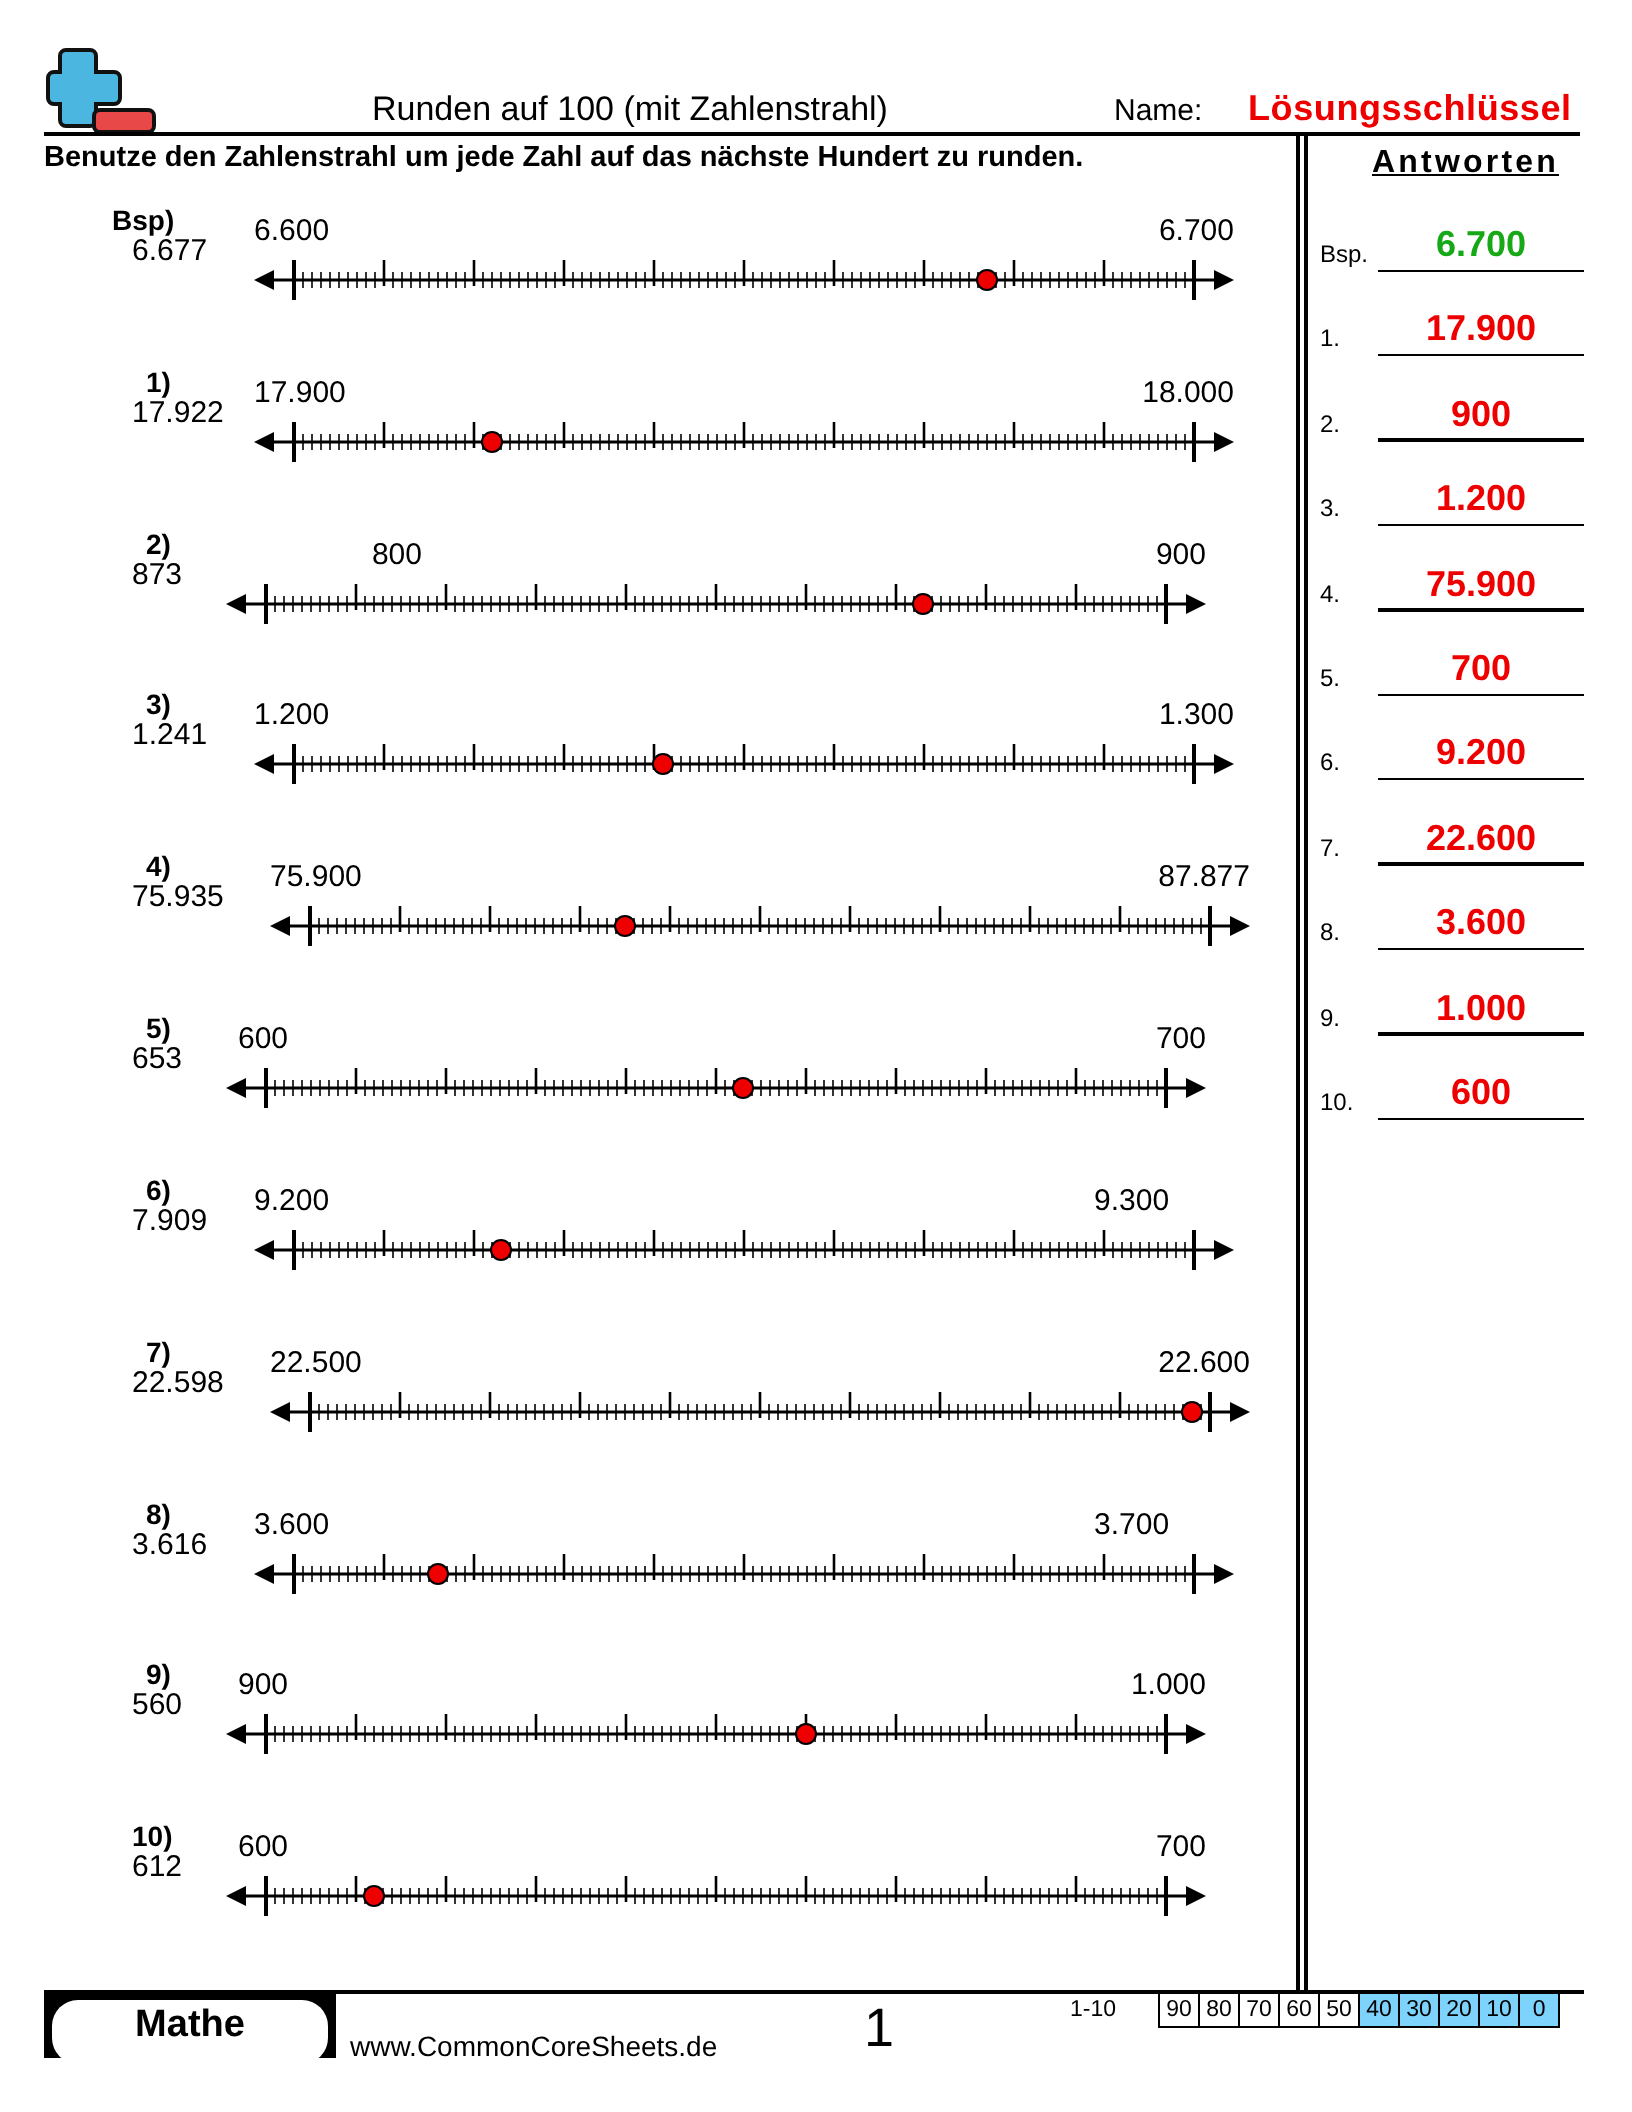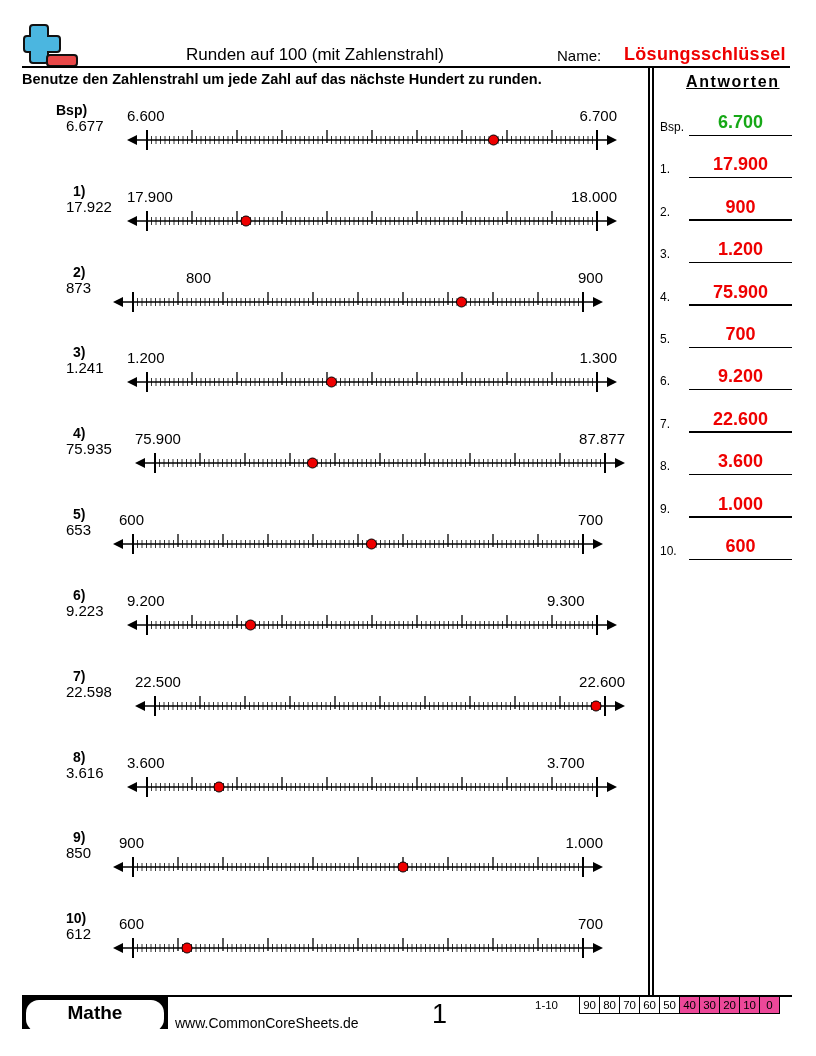--- a/index.html
+++ b/index.html
@@ -21,21 +21,21 @@
   .ans-val { position: absolute; left: 29px; right: 0; bottom: 3px; text-align: center; font-size: 18px; font-weight: bold; color: #ee0000; }
   .ans-val.green { color: #16a816; }
   .footer-line { left: 22px; top: 995px; width: 770px; height: 1.5px; background: #000; }
   .mathe-box { left: 22px; top: 997px; width: 146px; height: 32px; background: #000; }
   .mathe-pill { position: absolute; left: 4px; top: 3px; width: 138px; height: 32px; background: #fff; border-radius: 13px; text-align: center; font-weight: bold; font-size: 19px; line-height: 26px; }
   .site { left: 175px; top: 1015px; font-size: 14px; }
   .page-num { left: 432px; top: 999px; font-size: 27px; }
   .score-tbl { left: 532px; top: 996px; border-collapse: collapse; font-size: 11.5px; }
   .score-tbl td { border: 1px solid #000; padding: 0 3px; height: 17px; text-align: center; min-width: 20px; }
   .score-tbl td.lbl { border: none; padding-right: 21px; }
-  .score-tbl td.blue { background: #ec4899; margin-left: 44px; }
+  .score-tbl td.blue { background: #7dd3fc; margin-left: 44px; }
   svg { position: absolute; left: 0; top: 0; }
 </style>
 </head>
 <body>
 
 <svg width="816" height="80" style="pointer-events:none">
   <path d="M33 25 h12 a3 3 0 0 1 3 3 v8 h9 a3 3 0 0 1 3 3 v10 a3 3 0 0 1 -3 3 h-9 v8 a3 3 0 0 1 -3 3 h-12 a3 3 0 0 1 -3 -3 v-8 h-3 a3 3 0 0 1 -3 -3 v-10 a3 3 0 0 1 3 -3 h3 v-8 a3 3 0 0 1 3 -3 z" fill="#4bb6e0" stroke="#111" stroke-width="2"></path>
   <rect x="47" y="55" width="30" height="11" rx="3" fill="#e84848" stroke="#111" stroke-width="2"></rect>
 </svg>
 
@@ -66,33 +66,33 @@
     <div class="abs tick-label" style="left: 547px; top: 349px; width: 70px; text-align: right;">1.300</div>
     <div class="abs prob-label" style="left: 41px; top: 425px;">4)</div>
     <div class="abs prob-num" style="left: 66px; top: 440px;">75.935</div>
     <div class="abs tick-label" style="left: 135px; top: 430px; width: 60px; text-align: left;">75.900</div>
     <div class="abs tick-label" style="left: 555px; top: 430px; width: 70px; text-align: right;">87.877</div>
     <div class="abs prob-label" style="left: 41px; top: 506px;">5)</div>
     <div class="abs prob-num" style="left: 66px; top: 521px;">653</div>
     <div class="abs tick-label" style="left: 119px; top: 511px; width: 60px; text-align: left;">600</div>
     <div class="abs tick-label" style="left: 533px; top: 511px; width: 70px; text-align: right;">700</div>
     <div class="abs prob-label" style="left: 41px; top: 587px;">6)</div>
-    <div class="abs prob-num" style="left: 66px; top: 602px;">9.223</div>
+    <div class="abs prob-num" style="left: 66px; top: 602px;">7.909</div>
     <div class="abs tick-label" style="left: 127px; top: 592px; width: 60px; text-align: left;">9.200</div>
     <div class="abs tick-label" style="left: 547px; top: 592px; width: 70px; text-align: left;">9.300</div>
     <div class="abs prob-label" style="left: 41px; top: 668px;">7)</div>
     <div class="abs prob-num" style="left: 66px; top: 683px;">22.598</div>
     <div class="abs tick-label" style="left: 135px; top: 673px; width: 60px; text-align: left;">22.500</div>
     <div class="abs tick-label" style="left: 555px; top: 673px; width: 70px; text-align: right;">22.600</div>
     <div class="abs prob-label" style="left: 41px; top: 749px;">8)</div>
     <div class="abs prob-num" style="left: 66px; top: 764px;">3.616</div>
     <div class="abs tick-label" style="left: 127px; top: 754px; width: 60px; text-align: left;">3.600</div>
     <div class="abs tick-label" style="left: 547px; top: 754px; width: 70px; ">3.700</div>
     <div class="abs prob-label" style="left: 41px; top: 829px;">9)</div>
-    <div class="abs prob-num" style="left: 66px; top: 844px;">850</div>
+    <div class="abs prob-num" style="left: 66px; top: 844px;">560</div>
     <div class="abs tick-label" style="left: 119px; top: 834px; width: 60px; text-align: left;">900</div>
     <div class="abs tick-label" style="left: 533px; top: 834px; width: 70px; text-align: right;">1.000</div>
     <div class="abs prob-label" style="left: 34px; top: 910px;">10)</div>
     <div class="abs prob-num" style="left: 66px; top: 925px;">612</div>
     <div class="abs tick-label" style="left: 119px; top: 915px; width: 60px; text-align: left;">600</div>
     <div class="abs tick-label" style="left: 533px; top: 915px; width: 70px; text-align: right;">700</div>
     <svg width="816" height="1056" style="pointer-events: none;">
       <g>
         <line x1="133" y1="140" x2="611" y2="140" stroke="#000" stroke-width="1.5"></line>
         <polygon points="127,140 137,135 137,145"></polygon>

